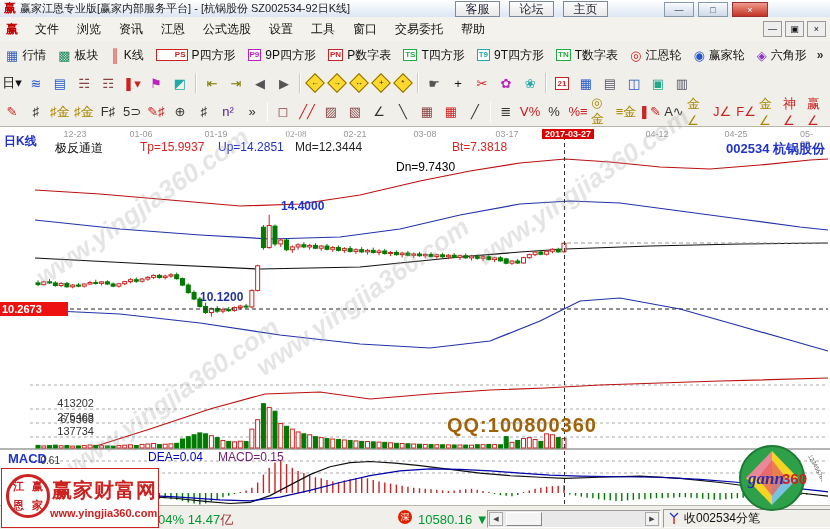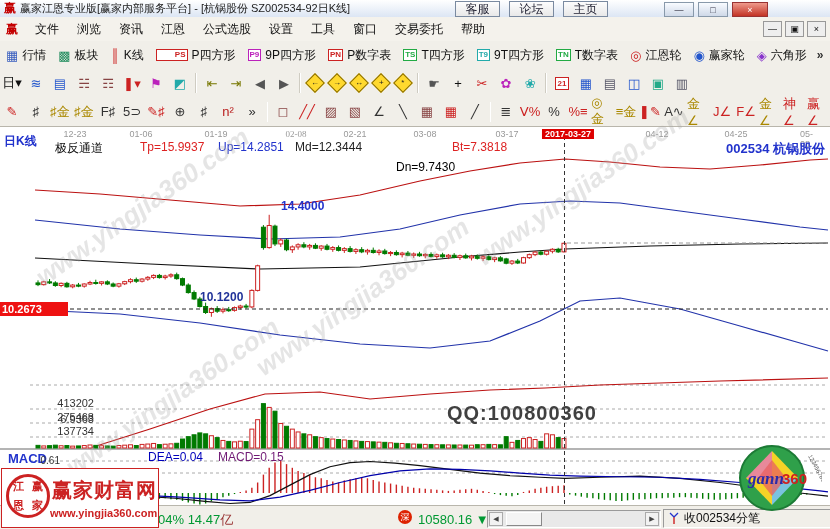--- a/index.html
+++ b/index.html
@@ -51,21 +51,21 @@
   #ind-vals span{position:absolute;top:13px;font-size:12px;}
   #lbl-stock{right:5px;top:13px;color:#2233cc;font-weight:bold;font-size:13px;}
   .datelbl{position:absolute;top:2px;transform:translateX(-50%);font-size:9px;color:#999;}
   .datelbl.hl{background:#dd0000;color:#fff;padding:0 3px;font-weight:bold;}
   #lbl-cross{left:0;top:175px;width:66px;height:14px;background:#ee1111;color:#fff;
              font-size:11px;font-weight:bold;padding-left:2px;line-height:14px;}
   #lbl-peak{left:281px;top:72px;color:#2233cc;font-size:12px;font-weight:bold;}
   #lbl-support{left:200px;top:163px;color:#223399;font-size:12px;font-weight:bold;}
   #lbl-low{left:38px;top:246px;width:56px;text-align:right;color:#333;font-size:11px;margin-top:40px;}
   .voltick{position:absolute;left:30px;width:64px;text-align:right;color:#333;font-size:11px;}
-  #lbl-qq{left:447px;top:275px;color:#404040;font-weight:bold;font-size:20px;letter-spacing:1px;}
+  #lbl-qq{left:447px;top:287px;color:#a16207;font-weight:bold;font-size:20px;letter-spacing:1px;}
   #lbl-macd-title{left:8px;top:324px;color:#2233cc;font-weight:bold;font-size:13px;}
   .macdtick{position:absolute;left:30px;width:30px;text-align:right;color:#333;font-size:10px;}
   #lbl-dif{left:77px;top:340px;color:#111;}
   #lbl-dea{left:148px;top:323px;color:#0000bb;}
   #lbl-macdv{left:218px;top:323px;color:#701a75;}
   .wm{position:absolute;color:rgba(170,170,170,0.30);font-size:26px;font-weight:bold;font-style:italic;
       transform:rotate(-35deg);transform-origin:left top;pointer-events:none;}
   
   .status{position:absolute;left:0;top:505px;width:830px;height:24px;background:#f1efe9;border-top:1px solid #b9b6ac;}
   .st-left{position:absolute;left:158px;top:5px;color:#009933;font-size:13px;}
@@ -233,21 +233,21 @@
   <div id="tb3" class="tbar">
       <div class="t2item" style="color: rgb(204, 34, 34);">✎</div>
       <div class="t2item" style="color: rgb(51, 51, 51);">♯</div>
       <div class="t2item" style="color: rgb(170, 136, 0);">♯金</div>
       <div class="t2item" style="color: rgb(170, 136, 0);">♯金</div>
       <div class="t2item" style="color: rgb(51, 51, 51);">F♯</div>
       <div class="t2item" style="color: rgb(51, 51, 51);">5⊃</div>
       <div class="t2item" style="color: rgb(204, 34, 34);">✎♯</div>
       <div class="t2item" style="color: rgb(51, 51, 51);">⊕</div>
       <div class="t2item" style="color: rgb(51, 51, 51);">♯</div>
-      <div class="t2item" style="color: #b91c1c; text-align: right;">n²</div>
+      <div class="t2item" style="color: #4c1d95; text-align: right;">n²</div>
       <div class="t2item" style="color: rgb(51, 51, 51);">»</div>
       <div class="tsep"></div>
       <div class="t2item" style="color: rgb(136, 68, 68);">◻</div>
       <div class="t2item" style="color: rgb(204, 34, 34);">╱╱</div>
       <div class="t2item" style="color: rgb(136, 68, 68);">▨</div>
       <div class="t2item" style="color: rgb(136, 68, 68);">▧</div>
       <div class="t2item" style="color: rgb(51, 51, 51);">∠</div>
       <div class="t2item" style="color: rgb(51, 51, 51);">╲</div>
       <div class="t2item" style="color: rgb(136, 68, 68);">▦</div>
       <div class="t2item" style="color: rgb(204, 34, 34);">▦</div>

